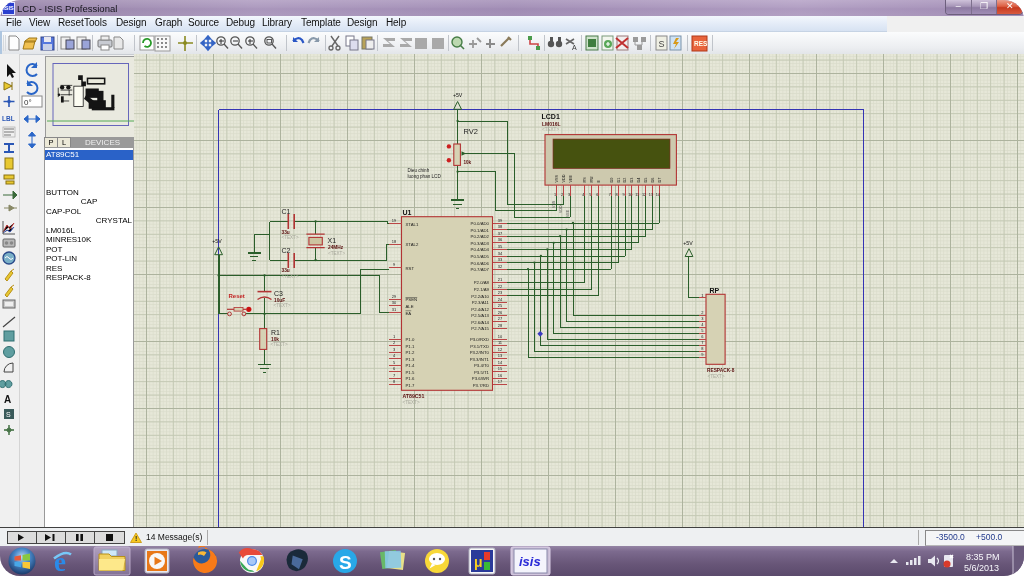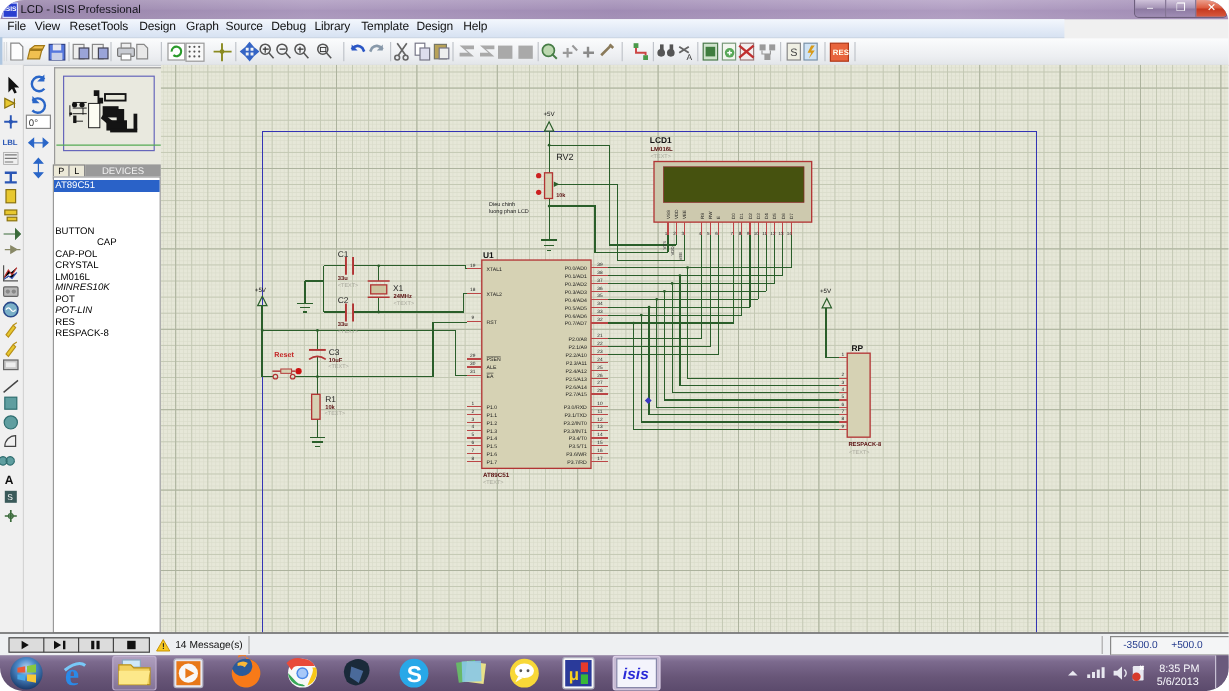--- a/index.html
+++ b/index.html
@@ -278,25 +278,25 @@
   <div class="abs" id="devhdr">
    <div style="position:absolute;left:0;top:0;width:12px;height:10px;background:#ece9d8;border:1px solid #888;font-size:7.5px;text-align:center;line-height:10px;">P</div>
    <div style="position:absolute;left:13px;top:0;width:12px;height:10px;background:#ece9d8;border:1px solid #888;font-size:7.5px;text-align:center;line-height:10px;">L</div>
    <div style="position:absolute;left:27px;top:0;width:63px;height:12px;background:#9a9a9a;color:#f0f0f0;font-size:8px;text-align:center;line-height:12px;">DEVICES</div>
   </div>
   <div class="abs" id="devlist">
    <div style="background:#2a62c8;color:#fff;padding:0 1px;height:9.5px;line-height:9.5px;">AT89C51</div>
    <div style="padding:0 1px;height:9.5px;line-height:9.5px;margin-top:28px;">BUTTON</div>
    <div style="padding:0 15px;height:9.5px;line-height:9.5px;text-align:center;">CAP</div>
    <div style="padding:0 1px;height:9.5px;line-height:9.5px;">CAP-POL</div>
-   <div style="padding:0 1px;height:9.5px;line-height:9.5px;">CRYSTAL</div>
+   <div style="padding:0 1px;height:9.5px;line-height:9.5px;text-align:right;">CRYSTAL</div>
    <div style="padding:0 1px;height:9.5px;line-height:9.5px;">LM016L</div>
-   <div style="padding:0 1px;height:9.5px;line-height:9.5px;font-style:italic;">MINRES10K</div>
+   <div style="padding:0 1px;height:9.5px;line-height:9.5px;">MINRES10K</div>
    <div style="padding:0 1px;height:9.5px;line-height:9.5px;">POT</div>
-   <div style="padding:0 1px;height:9.5px;line-height:9.5px;font-style:italic;">POT-LIN</div>
+   <div style="padding:0 1px;height:9.5px;line-height:9.5px;">POT-LIN</div>
    <div style="padding:0 1px;height:9.5px;line-height:9.5px;">RES</div>
    <div style="padding:0 1px;height:9.5px;line-height:9.5px;">RESPACK-8</div>
   </div>
   <div class="abs" style="left:134px;top:54px;width:738px;height:473px;">
    <svg width="890" height="473" viewBox="134 54 890 473" xmlns="http://www.w3.org/2000/svg" font-family="Liberation Sans">
     <defs>
       <pattern id="gridm" width="3.35" height="3.35" patternUnits="userSpaceOnUse" patternTransform="translate(12,6)">
         <rect width="3.35" height="3.35" fill="#e6e7d8"></rect>
         <path d="M0.5 0 V3.35 M0 0.5 H3.35" stroke="#d9dcca" stroke-width="0.8" shape-rendering="crispEdges"></path>
       </pattern>

